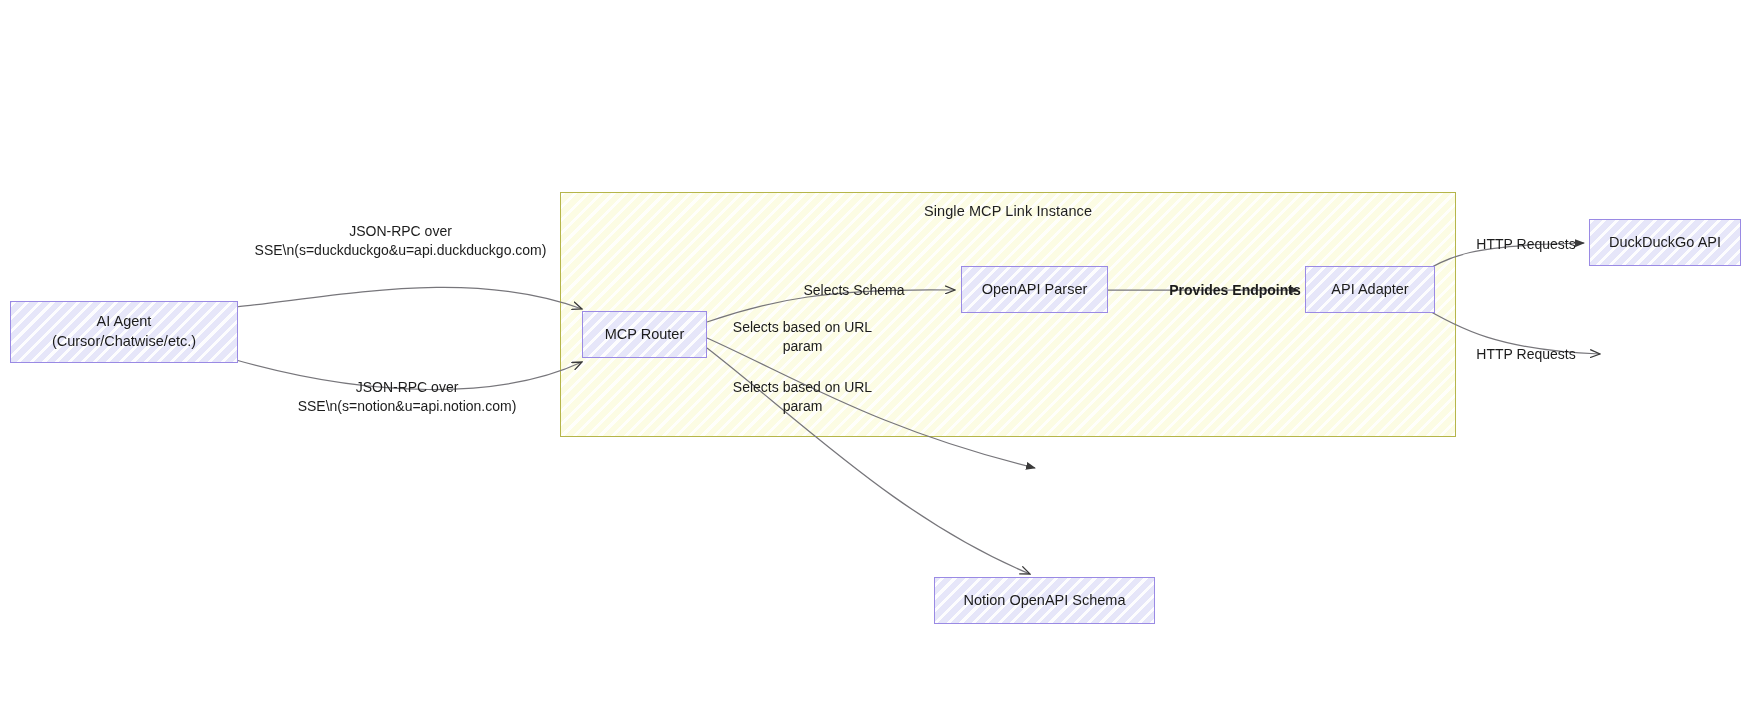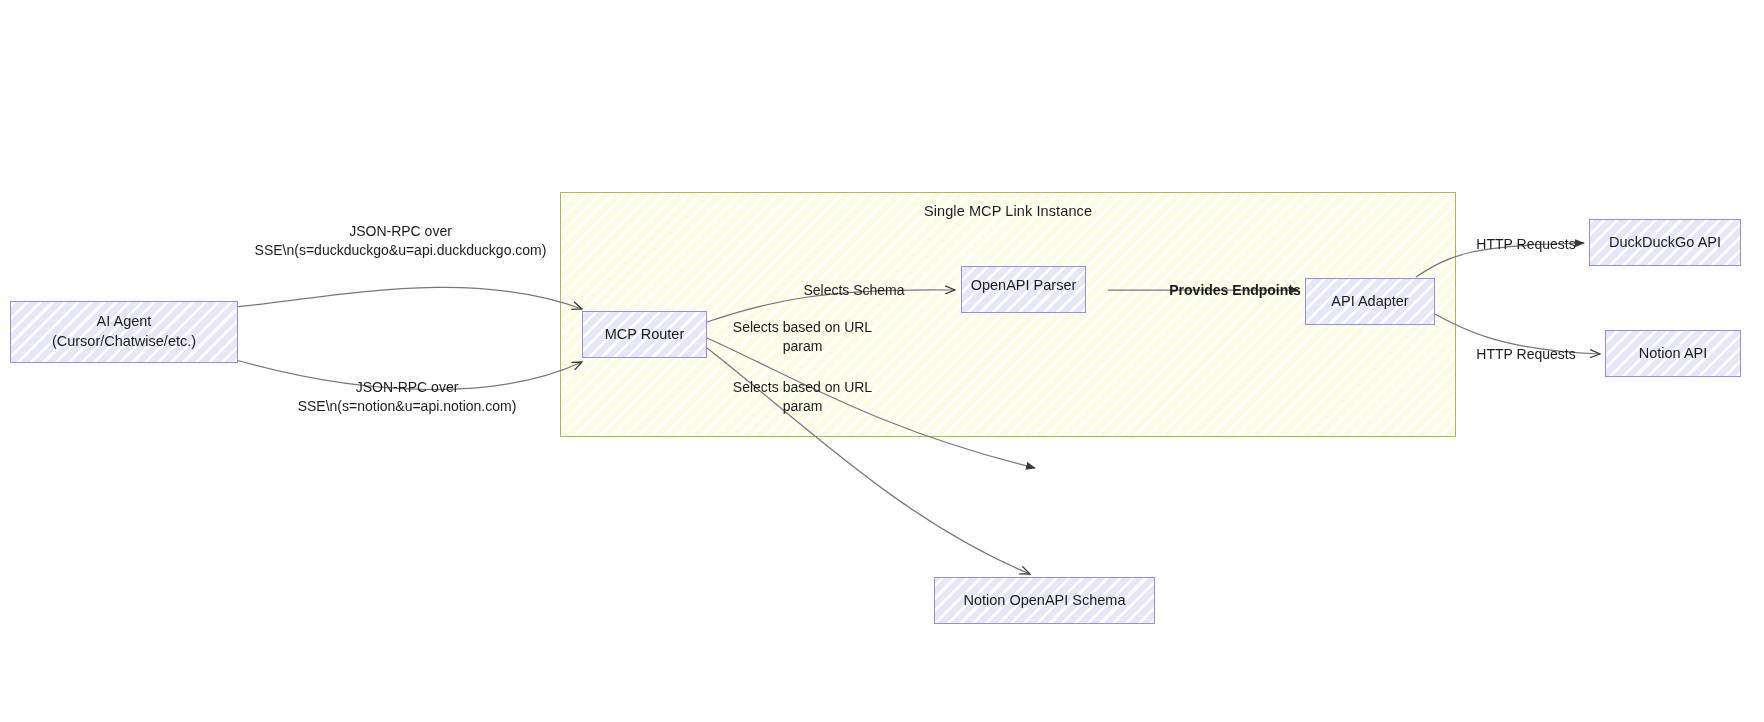--- a/index.html
+++ b/index.html
@@ -71,21 +71,21 @@
         rgba(230,230,249,0) 3px,
         rgba(230,230,249,0) 9px
     );
     display: flex;
     align-items: center;
     justify-content: center;
     text-align: center;
     color: #1c1c1c;
     font-size: 14.5px;
     line-height: 1.35;
-    padding: 16px 6px;
+    padding: 8px 6px;
   }
   .node .lbl { position: relative; z-index: 2; white-space: pre-line; }
 
   
   .edge-label {
     position: absolute;
     font-size: 14px;
     color: #1c1c1c;
     line-height: 1.33;
     white-space: pre-line;
@@ -133,35 +133,32 @@
 
   <div class="node" style="left:582px; top:311px; width:125px; height:47px;">
     <span class="lbl">MCP Router</span>
   </div>
 
   <div class="node" style="left:10px; top:301px; width:228px; height:62px;">
     <span class="lbl">AI Agent
 (Cursor/Chatwise/etc.)</span>
   </div>
 
-  <div class="node" style="left:961px; top:266px; width:125px; height:47px;align-items:flex-end;">
+  <div class="node" style="left:961px; top:266px; width:147px; height:47px;">
     <span class="lbl">OpenAPI Parser</span>
   </div>
 
-  <div class="node" style="left:1305px; top:266px; width:130px; height:47px;margin-top:12px;">
+  <div class="node" style="left:1305px; top:266px; width:130px; height:47px;">
     <span class="lbl">API Adapter</span>
   </div>
 
   <div class="node" style="left:1589px; top:219px; width:152px; height:47px;">
     <span class="lbl">DuckDuckGo API</span>
   </div>
 
-  <div class="node" style="left:1605px; top:330px; width:136px; height:47px;">
-    <span class="lbl">Notion API</span>
-  </div>
 
 
   <div class="node" style="left:934px; top:577px; width:221px; height:47px;">
     <span class="lbl">Notion OpenAPI Schema</span>
   </div>
 
   <div class="edge-label" style="left:248px; top:222px; width:305px;">JSON-RPC over
 SSE\n(s=duckduckgo&amp;u=api.duckduckgo.com)</div>
 
   <div class="edge-label" style="left:272px; top:378px; width:270px;">JSON-RPC over

